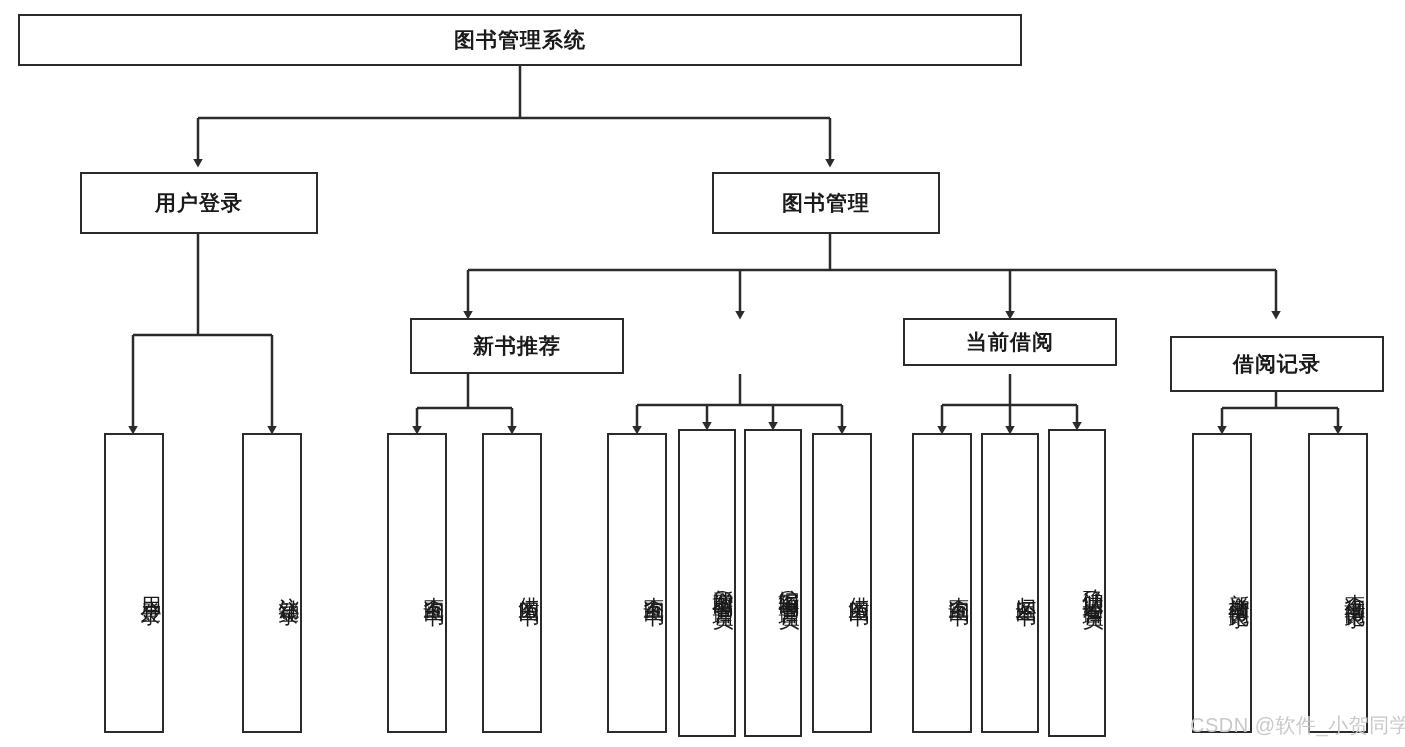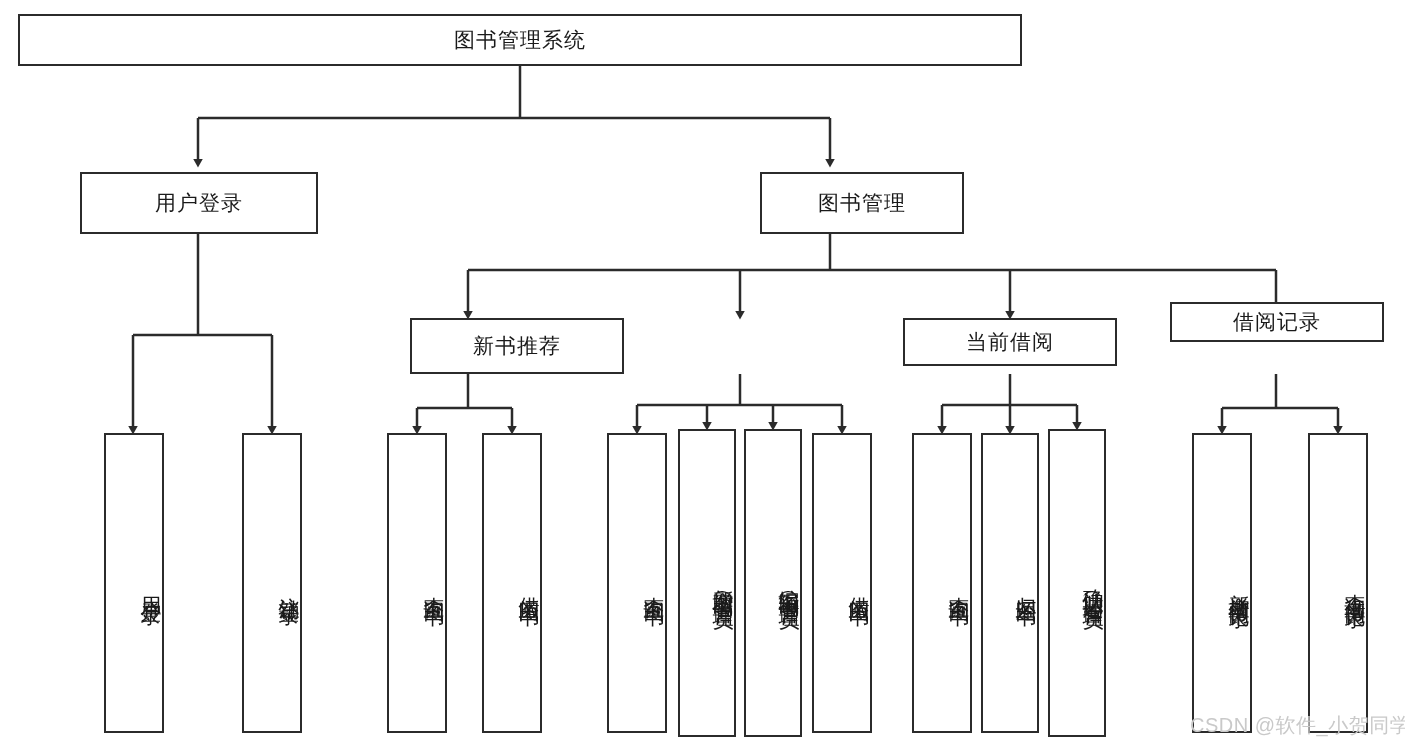--- a/index.html
+++ b/index.html
@@ -28,20 +28,21 @@
     border: 2.5px solid #2b2b2b;
     background: #ffffff;
     display: flex;
     align-items: center;
     justify-content: center;
     color: #1a1a1a;
   }
   .node.horiz {
     font-size: 21px;
     letter-spacing: 1px;
+    font-weight: bold;
   }
   .node.vert {
     writing-mode: vertical-rl;
     text-orientation: upright;
     font-size: 21px;
     letter-spacing: 3px;
     align-items: flex-start;
     justify-content: center;
     padding-top: 6px;
   }
@@ -121,31 +122,31 @@
     </g>
   </svg>
 
   <div class="node horiz" style="left:18px; top:14px; width:1004px; height:52px;">
     <span>图书管理系统</span>
   </div>
 
   <div class="node horiz" style="left:80px; top:172px; width:238px; height:62px;">
     <span>用户登录</span>
   </div>
-  <div class="node horiz" style="left:712px; top:172px; width:204px; height:62px;margin-left:48px;">
+  <div class="node horiz" style="left:712px; top:172px; width:228px; height:62px;">
     <span>图书管理</span>
   </div>
 
   <div class="node horiz" style="left:362px; top:318px; width:214px; height:56px;margin-left:48px;">
     <span>新书推荐</span>
   </div>
   <div class="node horiz" style="left:903px; top:318px; width:214px; height:48px;">
     <span>当前借阅</span>
   </div>
-  <div class="node horiz" style="left:1170px; top:302px; width:214px; height:40px;">
+  <div class="node horiz" style="left:1170px; top:336px; width:214px; height:56px;">
     <span>借阅记录</span>
   </div>
 
   <div class="node vert" style="left:104px; top:433px; width:60px; height:300px;">
     <span class="vtext">用户登录</span>
   </div>
   <div class="node vert" style="left:242px; top:433px; width:60px; height:300px;">
     <span class="vtext">注销登录</span>
   </div>
 

